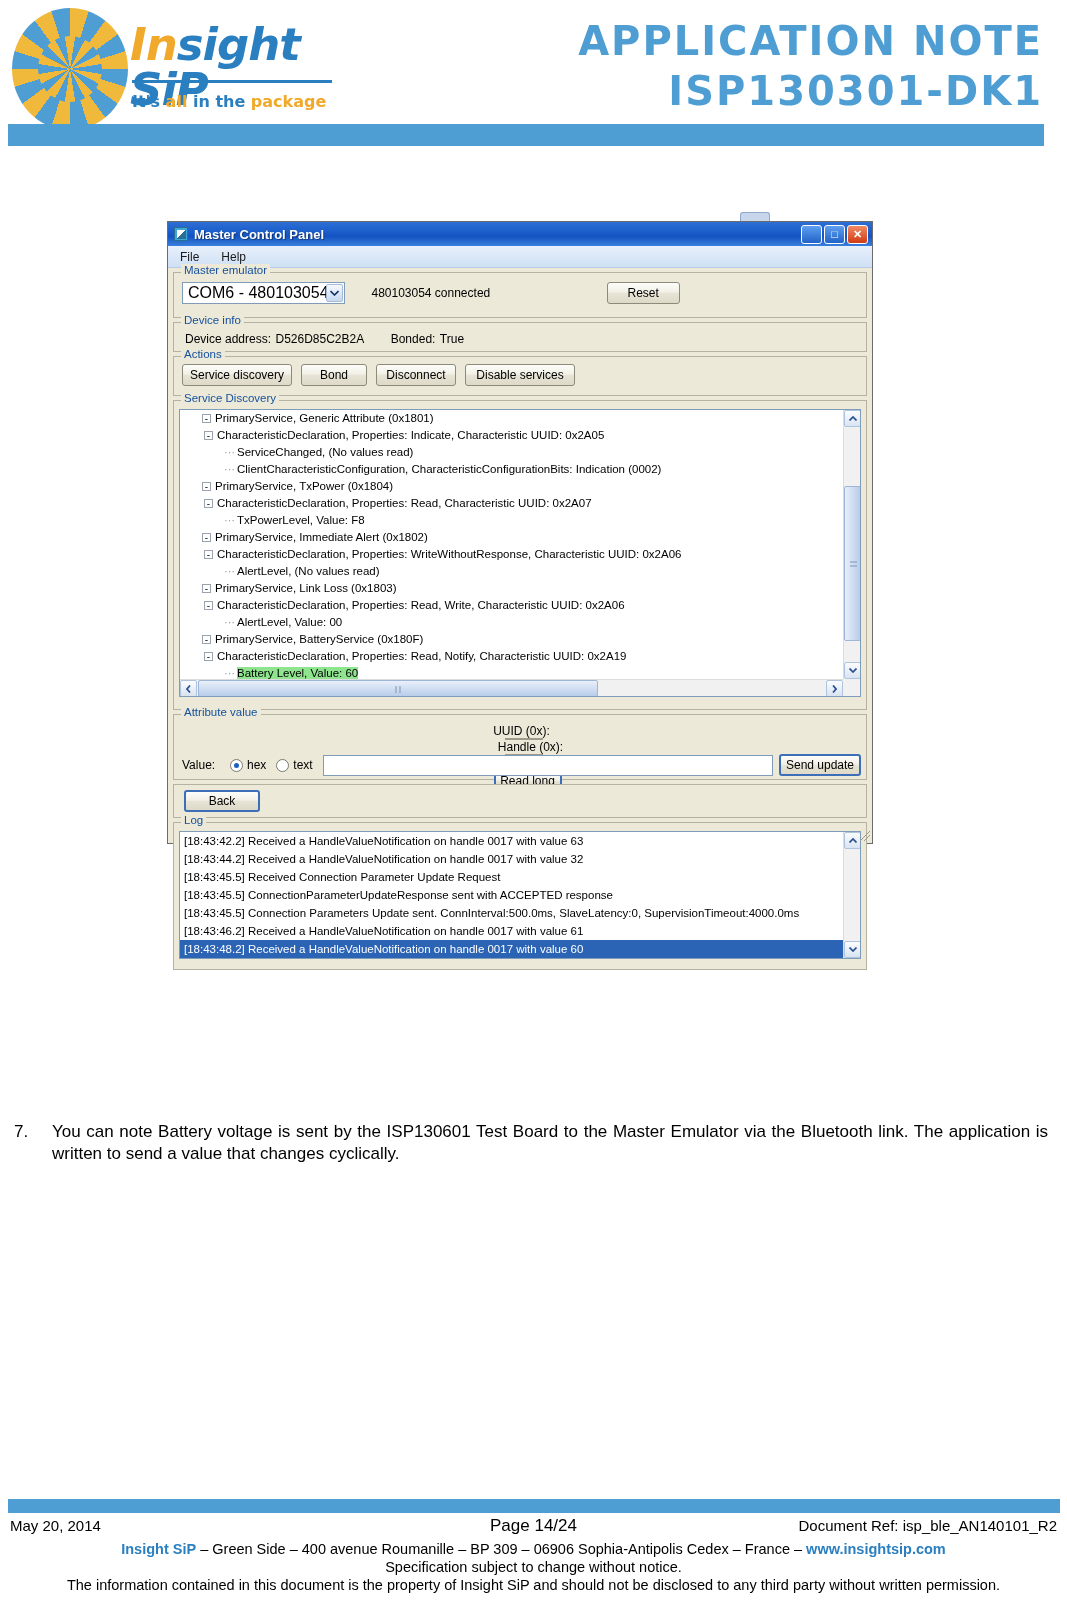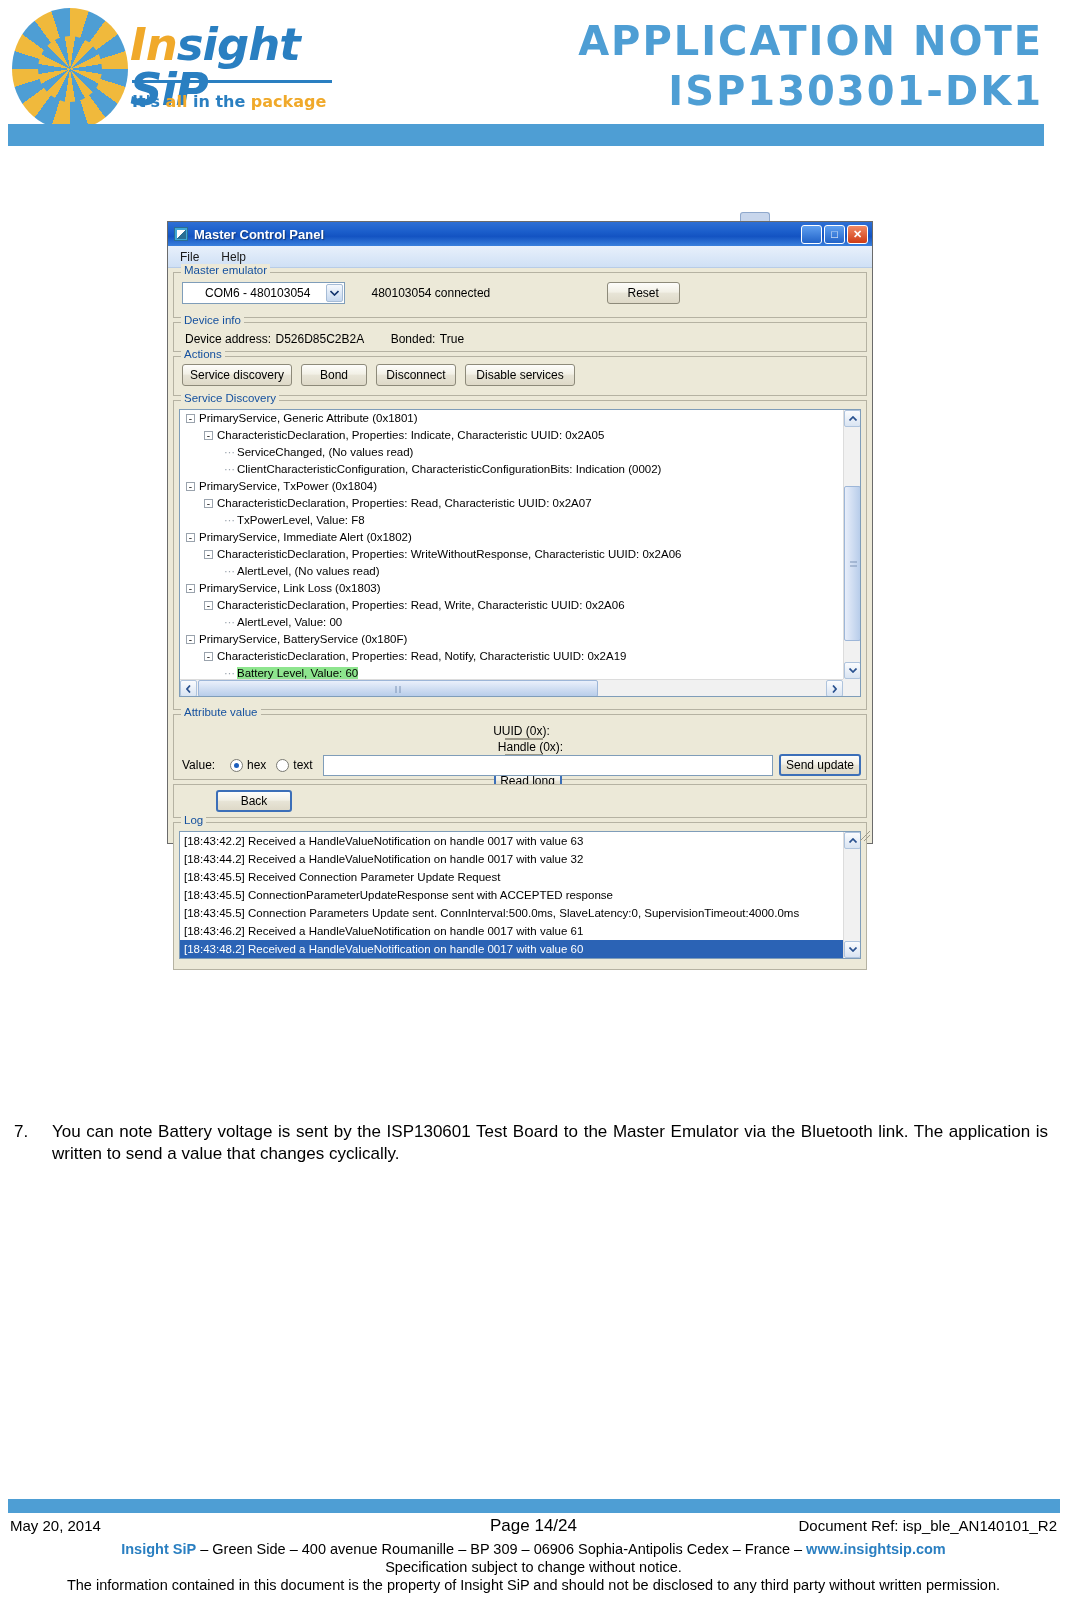--- a/index.html
+++ b/index.html
@@ -158,40 +158,40 @@
   .group > .legend-line {
     position:absolute; top:0; left:0; right:0; height:1px; background:#b5b2a2;
   }
   .group-body { padding:11px 8px 7px 8px; }
 
   
   .combo {
     width:163px; height:22px; border:1px solid #7f9db9; background:#fff;
     display:inline-flex; align-items:center; position:relative; vertical-align:middle;
   }
-  .combo .val { font-size:12px; padding-left:22px; color:#000; font-family:"Liberation Sans", sans-serif;}
+  .combo .val { font-size:16px; padding-left:5px; color:#000; font-family:"Liberation Sans", sans-serif;}
   .combo .arrow {
     position:absolute; right:1px; top:1px; width:17px; height:18px;
     background:linear-gradient(180deg,#f6f9fd,#c6d8ef);
     border:1px solid #a6bcd6; border-radius:2px;
     display:flex; align-items:center; justify-content:center;
   }
   .combo .arrow svg{display:block;}
   .status-txt { font-size:12px; margin-left:22px; vertical-align:middle; color:#000; font-family:"Liberation Sans", sans-serif;}
 
   .btn {
     display:inline-flex; align-items:center; justify-content:center;
     height:22px; padding:0 10px;
     font-size:12px; color:#000;
     background:linear-gradient(180deg,#fdfdfb 0%,#f2f0e6 45%,#e7e4d6 52%,#ded9c8 100%);
     border:1px solid #8d8a7a; border-radius:3px;
     font-family:"Liberation Sans", sans-serif;
     white-space:nowrap;
   }
-  .btn.focus { border:2px solid #3c6fb8;margin-left:32px; }
+  .btn.focus { border:2px solid #3c6fb8; }
 
   .kv { font-size:12px; color:#000; font-family:"Liberation Sans", sans-serif; }
 
   .actions-row { display:flex; gap:9px; }
 
   
   .treebox {
     position:relative; background:#fff; border:1px solid #7f9db9;
     height:288px; overflow:hidden;
   }
@@ -206,21 +206,21 @@
     border:1px solid #9aa3ad; background:#fff; color:#1d1d1d;
     font-size:10px; margin-right:4px; vertical-align:middle;
     font-family:"Liberation Sans", sans-serif;
   }
   .tnode .dash {
     display:inline-block; width:13px; color:#9aa3ad; vertical-align:middle;
     font-size:11px;
   }
   .tnode .txt { vertical-align:middle; }
   .tnode .txt.hl { background:#8ee58e; }
-  .lvl1 { padding-left:6px; }
+  .lvl1 { padding-left:22px; }
   .lvl2 { padding-left:24px; }
   .lvl3 { padding-left:44px; }
 
   
   .vsb {
     position:absolute; right:0; top:0; bottom:17px; width:17px;
     background:#f1f1f1; border-left:1px solid #dcdcdc;
   }
   .hsb {
     position:absolute; left:0; right:17px; bottom:0; height:17px;

